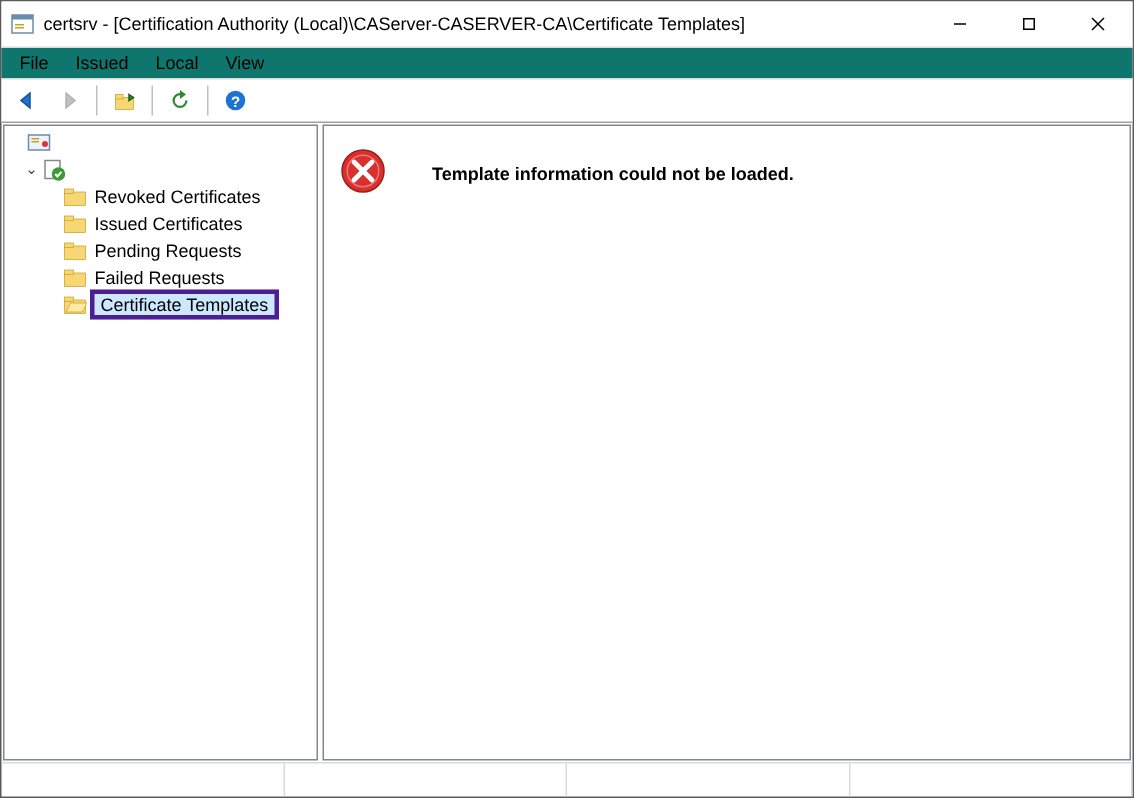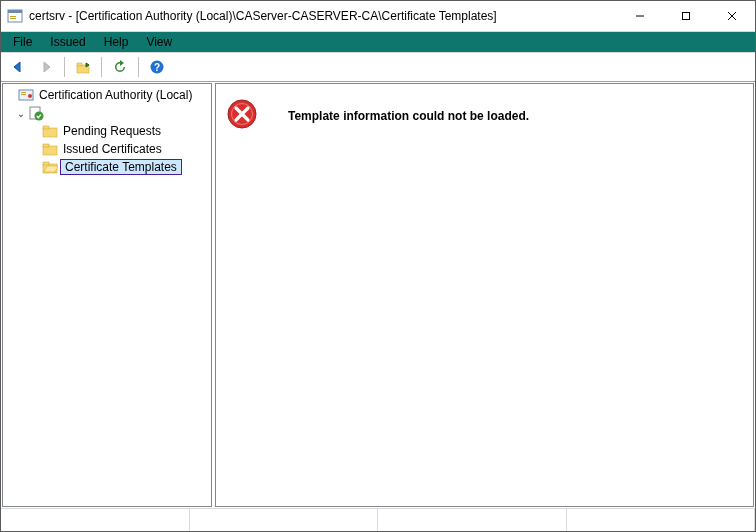--- a/index.html
+++ b/index.html
@@ -15,21 +15,21 @@
 .toolbar{height:28px;border-top:1px solid #d9d9d9;border-bottom:1px solid #a0a0a0;display:flex;align-items:center;padding:0 4px;gap:2px;background:#fff}
 .tbtn{width:24px;height:22px;display:flex;align-items:center;justify-content:center;border:1px solid transparent}
 .tsep{width:1px;height:20px;background:#c0c0c0;margin:0 3px}
 .body{flex:1;display:flex;min-height:0;padding:1px}
 .treepane{width:210px;border:1px solid #828790;background:#fff;overflow:auto;box-sizing:border-box}
 .tree{padding:2px 2px}
 .trow{display:flex;align-items:center;height:18px;white-space:nowrap;padding-right:6px}
 .twist{width:12px;text-align:center;color:#404040;font-size:10px}
 .ticon{width:16px;height:16px;margin:0 3px 0 1px;flex-shrink:0}
 .tlabel{padding:0 2px}
-.trow.selected .tlabel{background:#cce8ff;border:1px solid #4c1d95;padding:0 4px;margin-left:-1px}
+.trow.selected .tlabel{background:#cce8ff;border:3px solid #4c1d95;padding:0 4px;margin-left:-1px}
 .content{flex:1;border:1px solid #828790;margin-left:3px;background:#fff;padding:14px 10px;box-sizing:border-box}
 .err{display:flex;align-items:center;gap:30px;margin-bottom:12px}
 .errtext{font-weight:700}
 .statusbar{height:22px;border-top:1px solid #d9d9d9;display:flex}
 .statusbar .cell{border-right:1px solid #d9d9d9;flex:1}
 
 .folder{fill:#f7d774;stroke:#c9a227;stroke-width:.5}
 </style>
 </head>
 <body>
@@ -62,21 +62,21 @@
             <line x1="1" y1="1" x2="9" y2="9" stroke="#000"></line>
             <line x1="9" y1="1" x2="1" y2="9" stroke="#000"></line>
           </svg>
         </div>
     </div>
   </div>
 
   <div class="menubar">
     <div class="menuitem">File</div>
     <div class="menuitem">Issued</div>
-    <div class="menuitem">Help</div>
+    <div class="menuitem">Local</div>
     <div class="menuitem">View</div>
   </div>
 
   <div class="toolbar">
     <div class="tbtn">
       <svg width="16" height="16" viewBox="0 0 16 16">
           <path d="M10 3 L4 8 L10 13 Z" fill="#1e73d2" stroke="#15528f"></path>
         </svg>
     </div>
     <div class="tbtn" style="opacity:.45">
@@ -113,45 +113,58 @@
         <div class="trow">
           <span class="twist"></span>
           <span class="ticon">
             <svg viewBox="0 0 16 16">
                 <rect x="1" y="3" width="14" height="10" fill="#eef3f8" stroke="#6a8caf"></rect>
                 <rect x="3" y="5" width="5" height="1" fill="#c9a227"></rect>
                 <rect x="3" y="7" width="5" height="1" fill="#c9a227"></rect>
                 <circle cx="12" cy="9" r="2" fill="#d33"></circle>
               </svg>
           </span>
-          <span class="tlabel">Certification Authority (Local)</span>
         </div>
         <div class="trow" style="padding-left:10px">
           <span class="twist">⌄</span>
           <span class="ticon">
             <svg viewBox="0 0 16 16">
                 <rect x="2" y="2" width="10" height="12" fill="#fff" stroke="#888"></rect>
                 <circle cx="11" cy="11" r="4.5" fill="#3a9a3a"></circle>
                 <path d="M8.8 11 l1.5 1.6 l2.6-3" stroke="#fff" stroke-width="1.4" fill="none"></path>
               </svg>
           </span>
         </div>
         <div class="trow" style="padding-left:36px">
           <span class="ticon"><svg viewBox="0 0 16 16">
                 <rect x="1" y="5" width="14" height="9" class="folder"></rect>
                 <rect x="1" y="3" width="6" height="3" class="folder"></rect>
               </svg></span>
+          <span class="tlabel">Revoked Certificates</span>
+        </div>
+        <div class="trow" style="padding-left:36px">
+          <span class="ticon"><svg viewBox="0 0 16 16">
+                <rect x="1" y="5" width="14" height="9" class="folder"></rect>
+                <rect x="1" y="3" width="6" height="3" class="folder"></rect>
+              </svg></span>
+          <span class="tlabel">Issued Certificates</span>
+        </div>
+        <div class="trow" style="padding-left:36px">
+          <span class="ticon"><svg viewBox="0 0 16 16">
+                <rect x="1" y="5" width="14" height="9" class="folder"></rect>
+                <rect x="1" y="3" width="6" height="3" class="folder"></rect>
+              </svg></span>
           <span class="tlabel">Pending Requests</span>
         </div>
         <div class="trow" style="padding-left:36px">
           <span class="ticon"><svg viewBox="0 0 16 16">
                 <rect x="1" y="5" width="14" height="9" class="folder"></rect>
                 <rect x="1" y="3" width="6" height="3" class="folder"></rect>
               </svg></span>
-          <span class="tlabel">Issued Certificates</span>
+          <span class="tlabel">Failed Requests</span>
         </div>
         <div class="trow selected" style="padding-left:36px">
           <span class="ticon"><svg viewBox="0 0 16 16">
                 <rect x="1" y="5" width="14" height="9" class="folder"></rect>
                 <rect x="1" y="3" width="6" height="3" class="folder"></rect>
                 <path d="M2 13 L5 7 H16 L13 13 Z" fill="#ffe9a8" stroke="#c9a227" stroke-width=".5"></path>
               </svg></span>
           <span class="tlabel">Certificate Templates</span>
         </div>
       </div>

